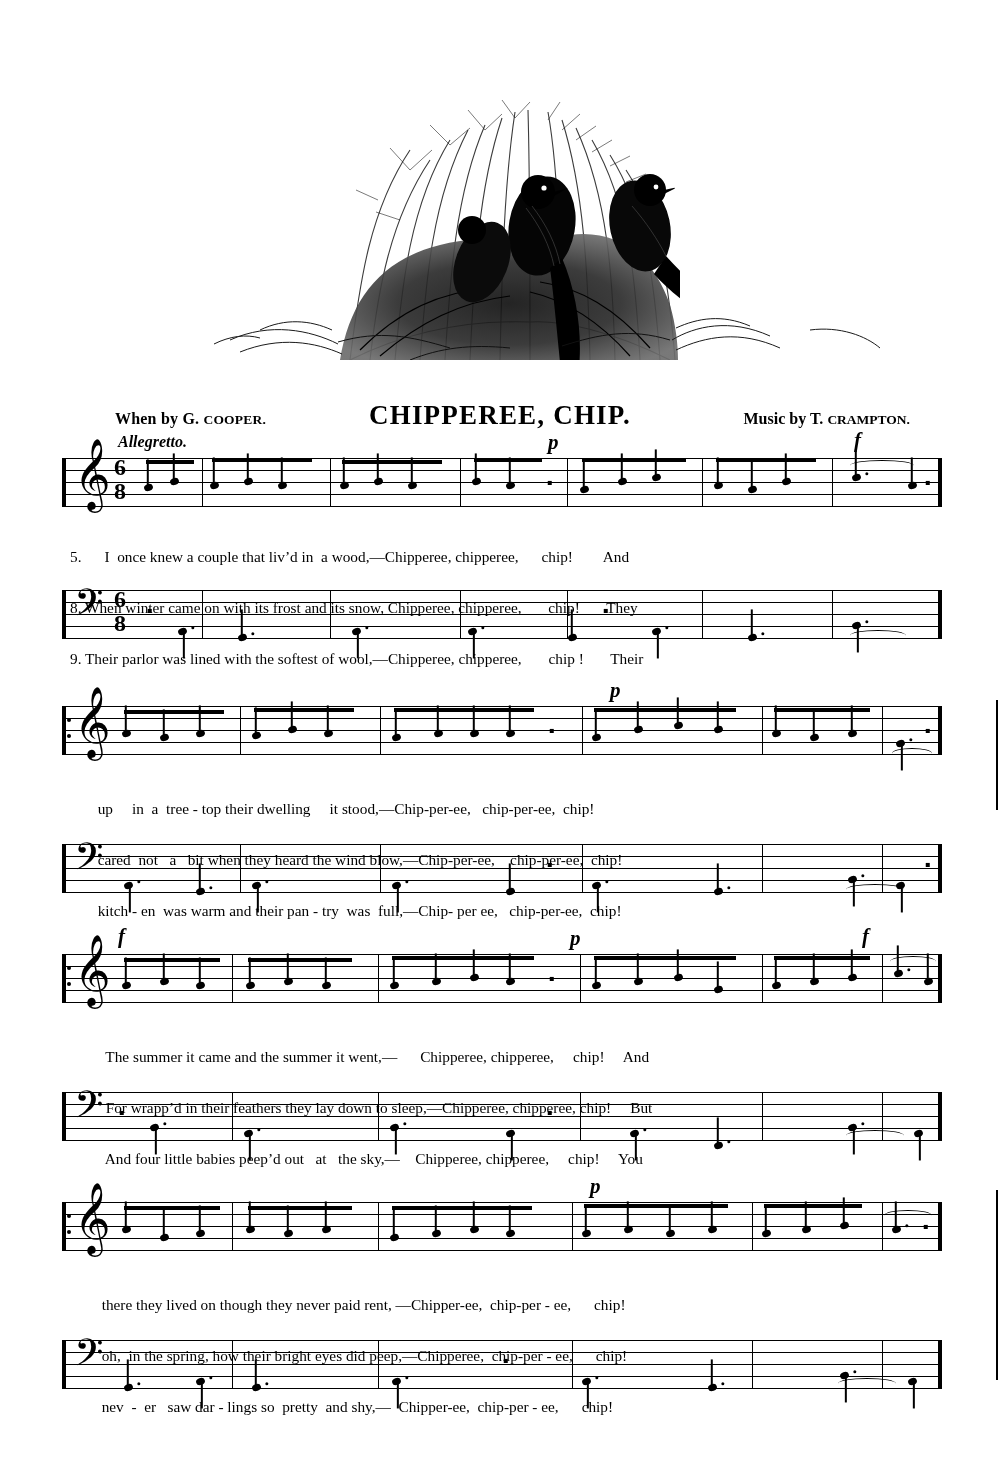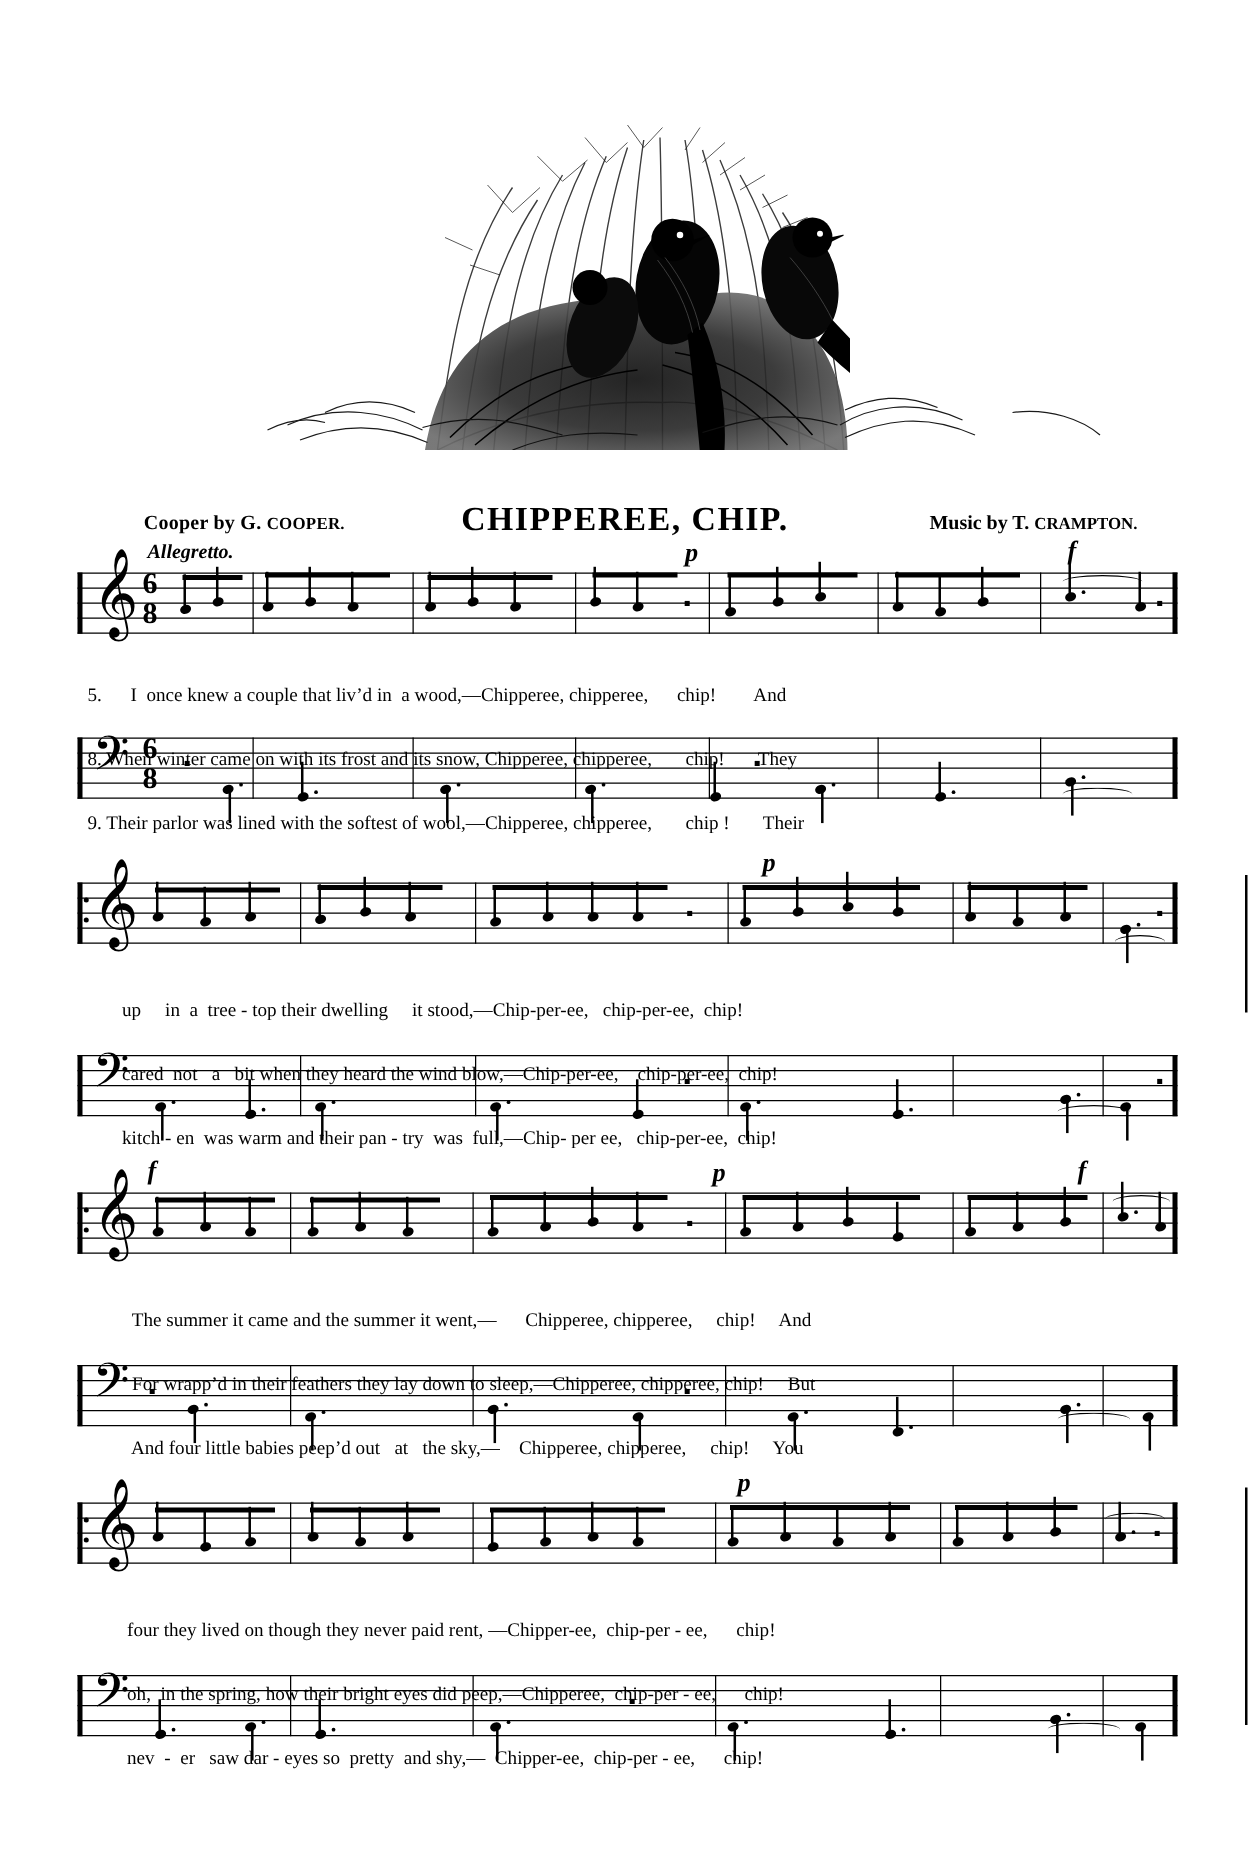--- a/index.html
+++ b/index.html
@@ -302,21 +302,21 @@
       <path d="M150 300 C175 288 200 290 222 300"></path>
       <path d="M660 306 C620 288 585 296 562 310"></path>
       <path d="M670 318 C630 300 596 306 566 320"></path>
       <path d="M640 296 C612 284 588 288 566 298"></path>
       <path d="M700 300 C730 296 756 306 770 318"></path>
       <path d="M104 314 C120 306 136 304 150 308"></path>
     </g>
   </svg>
 </div>
 
-<div class="credits-left"><span>Cooper by G. </span><span class="smallcaps" style="text-transform:uppercase">Cooper.</span></div>
+<div class="credits-left"><span>When by G. </span><span class="smallcaps" style="text-transform:uppercase">Cooper.</span></div>
 
 <div class="song-title">CHIPPEREE, CHIP.</div>
 
 <div class="credits-right"><span>Music by T. </span><span class="smallcaps" style="text-transform:uppercase">Crampton.</span></div>
 
 <div class="tempo"><span>Allegretto.</span><span class="mf"></span></div>
 
 <div class="system" style="top:452px;">
 
   <div class="staff">
@@ -842,23 +842,23 @@
     <div class="note" style="left:830px;top:30px;">
         <span class="stem"></span>
         <span class="dot"></span>
       </div>
     <div class="slur" style="left:822px;top:14px;width:48px;"></div>
     <div class="rest" style="left:860px;top:16px;">𝅇</div>
     <div class="dyn" style="left:528px;top:-22px;">p</div>
   </div>
 
   <div class="lyrics" style="left:32px;top:66px;">
-    <div>  four they lived on though they never paid rent, —Chipper-ee,  chip-per - ee,      chip!</div>
+    <div>  there they lived on though they never paid rent, —Chipper-ee,  chip-per - ee,      chip!</div>
     <div>  oh,  in the spring, how their bright eyes did peep,—Chipperee,  chip-per - ee,      chip!</div>
-    <div>  nev  -  er   saw dar - eyes so  pretty  and shy,—  Chipper-ee,  chip-per - ee,      chip!</div>
+    <div>  nev  -  er   saw dar - lings so  pretty  and shy,—  Chipper-ee,  chip-per - ee,      chip!</div>
   </div>
 
   <div class="staff" style="margin-top:82px;">
     <div class="lines">
         <i></i>
         <i></i>
         <i></i>
         <i></i>
         <i></i>
       </div>

